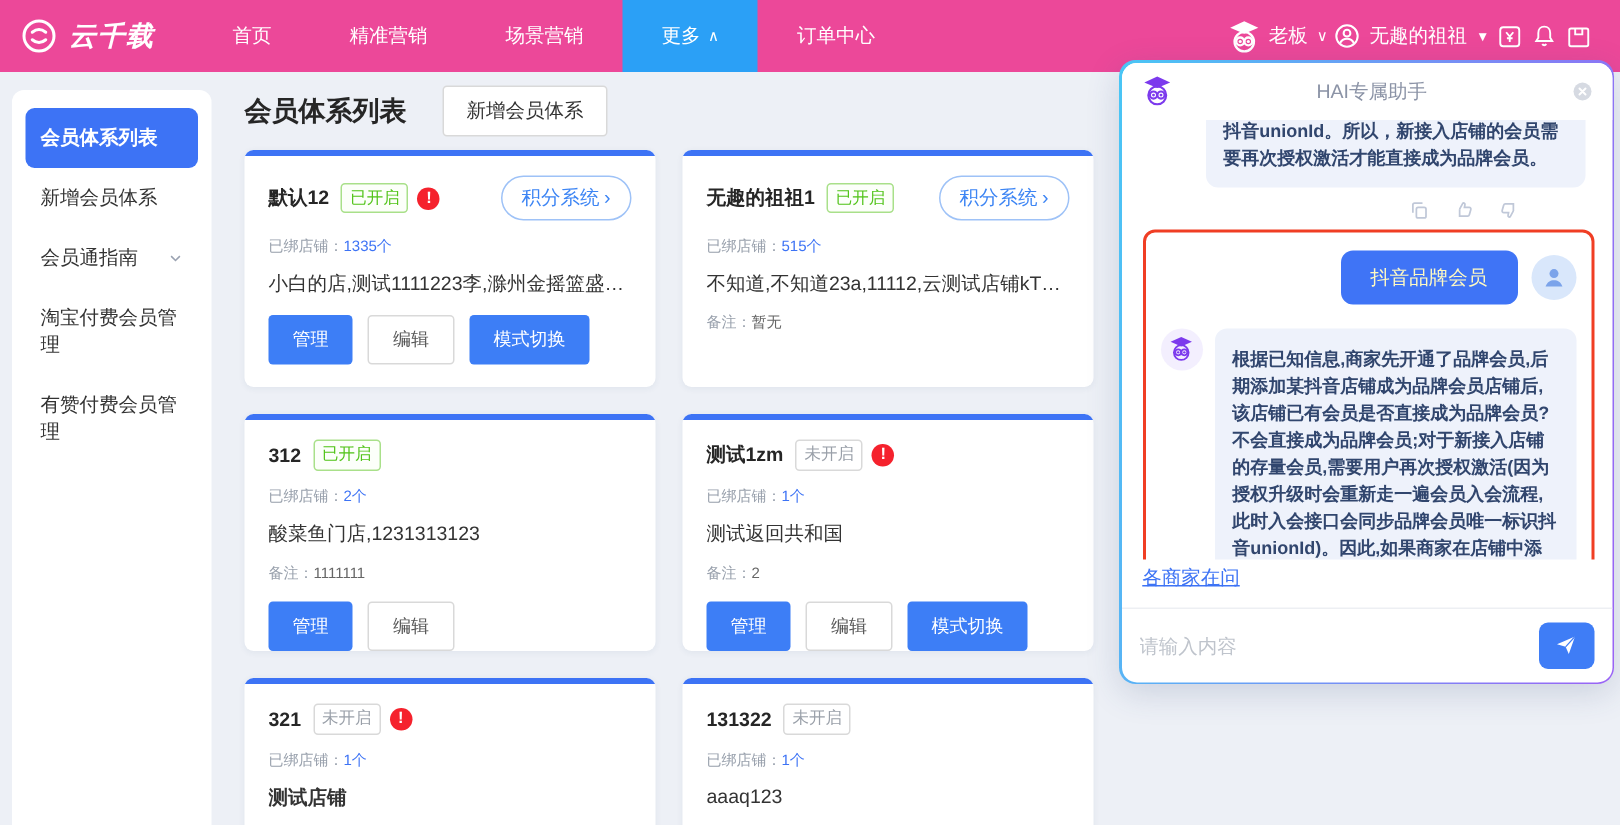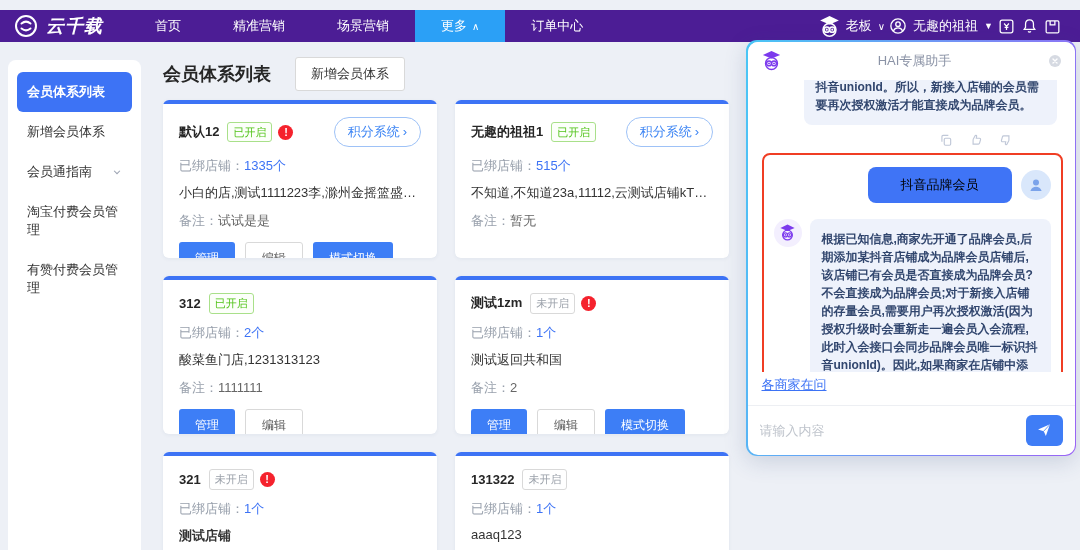--- a/index.html
+++ b/index.html
@@ -1,20 +1,20 @@
 <!DOCTYPE html>
 <html><head>
 <meta charset="utf-8">
 <style>
   * { margin:0; padding:0; box-sizing:border-box; }
   html,body { width:1080px; height:550px; overflow:hidden; }
   body { font-family:"Liberation Sans","DejaVu Sans",sans-serif; background:#edf0f6; position:relative; }
 
   
-  .navbar { height:32px; background:#4c1d95; display:flex; align-items:stretch; color:#fff; position:relative; z-index:5;margin-top:10px; }
+  .navbar { height:48px; background:#ec4899; display:flex; align-items:stretch; color:#fff; position:relative; z-index:5; }
   .brand { display:flex; align-items:center; gap:8px; padding:0 26px 0 14px; }
   .brand-name { font-size:18px; font-weight:bold; font-style:italic; letter-spacing:1px; }
   .nav-menu { display:flex; align-items:stretch; }
   .nav-item { display:flex; align-items:center; padding:0 26px; font-size:13px; cursor:pointer; white-space:nowrap; }
   .nav-item.active { background:#2ba0f6; }
   .nav-item .caret { margin-left:5px; font-size:10px; }
   .nav-right { margin-left:auto; display:flex; align-items:center; gap:4px; padding-right:18px; font-size:13px; }
   .nav-right .grp { display:flex; align-items:center; gap:6px; cursor:pointer; }
   .icon { display:inline-flex; align-items:center; justify-content:center; }
   svg { display:block; }
@@ -35,42 +35,42 @@
   .card-top { height:4px; background:#3d73f5; border-radius:6px 6px 0 0; }
   .card-body { padding:13px 16px 0; }
   .card-title-row { display:flex; align-items:center; }
   .card-title { font-size:13px; font-weight:bold; color:#262626; }
   .badge { font-size:11px; border-radius:3px; padding:1px 5px; margin-left:8px; line-height:1.5; }
   .badge.on { color:#52c41a; border:1px solid #a9e08a; background:#fcfffa; }
   .badge.off { color:#9aa0a9; border:1px solid #d9d9d9; background:#fff; }
   .alert-dot { width:15px; height:15px; background:#f5222d; color:#fff; border-radius:50%; font-size:11px; font-weight:bold; display:flex; align-items:center; justify-content:center; margin-left:6px; }
   .points-pill { margin-left:auto; border:1px solid #9ec2f7; color:#3d85f4; font-size:13px; border-radius:999px; padding:5px 13px; cursor:pointer; white-space:nowrap; background:#fff; }
   .points-pill .arr { margin-left:3px; }
-  .kv { margin-top:10px; font-size:13px; }
+  .kv { margin-top:10px; font-size:10px; }
   .kv .k { color:#98a0ac; }
   .kv .v-blue { color:#3d73f5; }
   .kv .v-grey { color:#666; }
   .stores { margin-top:9px; font-size:13px; color:#333; white-space:nowrap; overflow:hidden; text-overflow:ellipsis; max-width:242px; }
   .card-btns { margin-top:12px; display:flex; gap:10px; }
   .btn-primary { background:#3d7ef6; color:#fff; border:none; border-radius:3px; font-size:12px; padding:7px 16px; cursor:pointer; }
   .btn-ghost { background:#fff; color:#555; border:1px solid #d9d9d9; border-radius:3px; font-size:12px; padding:7px 16px; cursor:pointer; }
 
   
   .panel-wrap { position:absolute; top:40px; right:4px; width:330px; height:416px; border-radius:11px; padding:1.5px; background:linear-gradient(100deg,#49c6f5,#9a63f5); box-shadow:0 6px 22px rgba(50,70,120,.18); z-index:10; }
   .panel { background:#fff; border-radius:10px; height:100%; display:flex; flex-direction:column; overflow:hidden; }
   .panel-head { height:38px; flex:none; display:flex; align-items:center; padding:0 12px; background:#fff; position:relative; z-index:2; }
   .panel-title { flex:1; text-align:center; font-size:13px; color:#8b93a6; }
   .chat-scroll { flex:1; overflow:hidden; padding:0 10px; position:relative; z-index:1; }
   .bubble { background:#eef2fb; border-radius:8px; padding:10px 12px; font-size:12px; font-weight:bold; color:#31466e; line-height:1.55; }
   .msg-first { margin:-12px 8px 0 46px; }
   .m1-icons { display:flex; justify-content:flex-end; gap:16px; margin:8px 52px 6px 0; color:#c0c8d8; }
   .m1-icons .icon { cursor:pointer; }
   .highlight-box { border:2px solid #f03e24; border-radius:8px; margin:2px 2px 0 4px; padding:12px 10px 10px; }
   .user-row { display:flex; justify-content:flex-end; align-items:center; gap:9px; }
-  .user-pill { background:#3f74f6; color:#000000; font-size:13px; border-radius:8px; padding:9px 33px;font-family:Liberation Serif, serif; }
+  .user-pill { background:#3f74f6; color:#fef9c3; font-size:13px; border-radius:8px; padding:9px 20px;font-family:Liberation Serif, serif; }
   .avatar { width:30px; height:30px; border-radius:50%; background:#d9e7fb; display:flex; align-items:center; justify-content:center; flex:none; }
   .asst-row { display:flex; align-items:flex-start; gap:8px; margin-top:16px; }
   .owl-avatar { width:28px; height:28px; border-radius:50%; background:#f3effe; display:flex; align-items:center; justify-content:center; flex:none; }
   .asst-bubble { flex:1; padding:11px 12px 6px; line-height:1.5; }
   .bubble-foot { display:flex; justify-content:flex-end; align-items:center; gap:13px; margin-top:6px; color:#b7c3d6; font-size:12px; }
   .bubble-foot .regen { display:flex; align-items:center; gap:4px; cursor:pointer; }
   .chat-thumb { position:absolute; right:2px; top:352px; width:4px; height:48px; background:#d3d7de; border-radius:2px; }
   .link-row { flex:none; padding:3px 14px 11px; }
   .ask-link { color:#3d73f5; font-size:13px; text-decoration:underline; cursor:pointer; }
   .input-row { flex:none; border-top:1px solid #edeff3; display:flex; align-items:center; gap:8px; padding:9px 12px; }
@@ -183,21 +183,20 @@
       <div class="card-top"></div>
       <div class="card-body">
         <div class="card-title-row">
           <span class="card-title">默认12</span>
           <span class="badge on">已开启</span>
           <span class="alert-dot">!</span>
           <button class="points-pill"><span>积分系统</span><span class="arr">›</span></button>
         </div>
         <div class="kv"><span class="k">已绑店铺：</span><span class="v-blue">1335个</span></div>
         <div class="stores">小白的店,测试1111223李,滁州金摇篮盛世华庭店,滁州金摇篮</div>
-        <div class="kv"><span class="k">备注：</span><span class="v-grey">试试是是</span></div>
         <div class="card-btns">
           <button class="btn-primary">管理</button>
           <button class="btn-ghost">编辑</button>
           <button class="btn-primary">模式切换</button>
         </div>
       </div>
     </div>
 
     <div class="card">
       <div class="card-top"></div>

